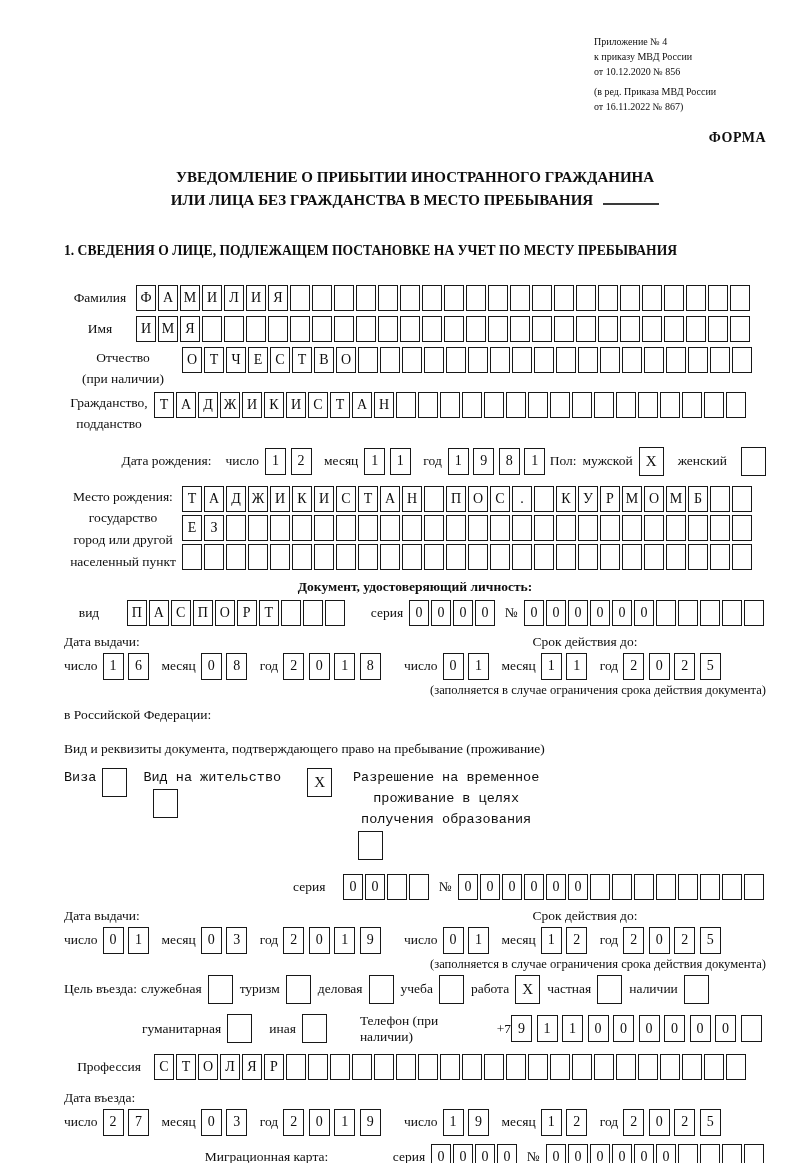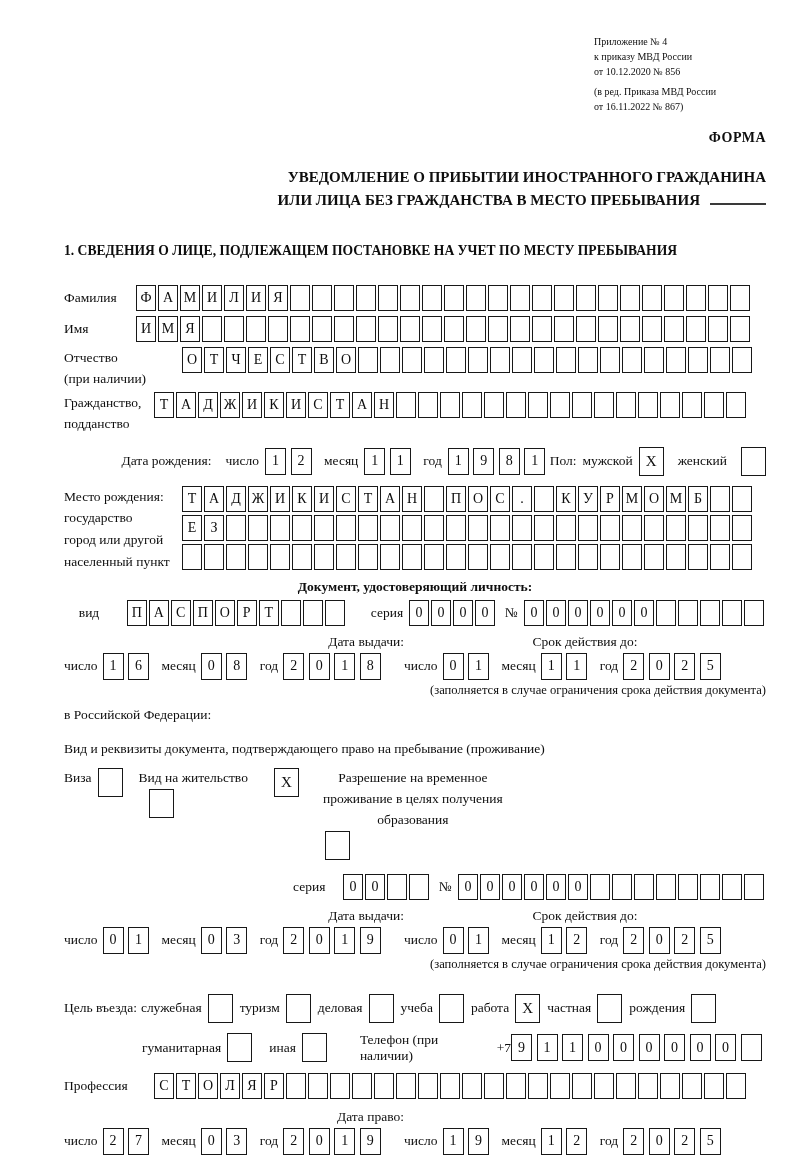--- a/index.html
+++ b/index.html
@@ -6,26 +6,26 @@
   body{width:800px;height:1163px;overflow:hidden;color:#0e0e0e;
        font-family:"Liberation Serif","DejaVu Serif",serif;font-size:13.5px;}
   .page{padding:34px 34px 0 64px;position:relative;}
 
   
   .appendix{margin-left:auto;width:172px;font-size:10px;line-height:1.5;}
   .appendix .para2{margin-top:5px;}
   .forma{ text-align:right;font-weight:bold;font-size:14px;margin-top:16px;letter-spacing:.5px;}
 
   
-  .title{margin-top:20px;text-align:right;font-weight:bold;font-size:15px;line-height:1.55;}
+  .title{margin-top:20px;text-align:center;font-weight:bold;font-size:15px;line-height:1.55;}
   .title .uline{display:inline-block;width:56px;border-bottom:2.5px solid #3a3a3a;height:12px;margin-left:10px;}
   .sec-head{margin-top:30px;font-weight:bold;font-size:13.6px;}
 
   
-  .frow{display:flex;align-items:flex-start;margin-top:5px;}
+  .frow{display:flex;align-items:flex-start;margin-top:5px;text-align:center;}
   .lbl{flex:none;line-height:26px;}
   .lbl.w72{width:72px;} .lbl.w90{width:90px;}
   .stack{flex:none;line-height:1.6;}
   .cells{display:flex;flex-wrap:nowrap;}
   .cbox{box-sizing:border-box;flex:none;width:20px;height:26px;border:1.6px solid #181818;
         margin-right:2px;display:flex;align-items:center;justify-content:center;
         font-size:14px;background:#fff;}
   .dbox{box-sizing:border-box;flex:none;width:21px;height:27px;border:1.6px solid #181818;
         margin-right:4.5px;display:flex;align-items:center;justify-content:center;font-size:14px;background:#fff;}
   .chk{box-sizing:border-box;flex:none;width:25px;height:29px;border:1.6px solid #181818;
@@ -35,40 +35,40 @@
   .inline-row .t{margin-right:6px;}
   .gap8{margin-left:8px;} .gap14{margin-left:14px;} .gap24{margin-left:24px;}
 
   .bp-rows .cells{margin-bottom:3px;}
 
   .center-bold{text-align:center;font-weight:bold;margin-top:6px;}
 
   
   .dates{margin-top:8px;}
   .dates-head{display:flex;}
-  .dates-head .h1{width:340px;text-align:right;}
+  .dates-head .h1{width:340px;text-align:left;}
   .dates-head .h2{flex:1;text-align:center;}
   .dates-row{display:flex;align-items:center;margin-top:3px;}
   .dgrp{display:flex;align-items:center;}
   .dgrp .dl{margin-right:5px;} .dgrp .dl2{margin-left:8px;margin-right:5px;}
   .dhalf-l{width:340px;} .dhalf-r{flex:1;display:flex;}
   .note-r{text-align:right;font-size:12.6px;margin-top:3px;}
 
   .para{margin-top:13px;line-height:1.6;}
 
   
   .opts{display:flex;align-items:flex-start;margin-top:8px;}
   .opt{display:flex;align-items:flex-start;}
-  .opt .otext{line-height:1.55;}
+  .opt .otext{line-height:1.55;font-family:Liberation Mono, monospace;}
   .opt .ctr{text-align:center;}
   .opt .chk{margin-left:10px;margin-top:0;}
   .opt + .opt{margin-left:16px;flex-direction:column;}
   .wrap195{width:196px;}
 
-  .pline{display:flex;align-items:center;flex-wrap:nowrap;margin-top:22px;}
+  .pline{display:flex;align-items:center;flex-wrap:nowrap;margin-top:3px;}
   .pline .pair{display:flex;align-items:center;margin-right:7px;}
   .pline .pair .t{margin-right:6px;}
 </style>
 </head>
 <body>
 
 <div class="page">
 
   <div class="appendix">
     <div>Приложение № 4</div>
@@ -548,21 +548,21 @@
       </span>
     <span class="pair">
         <span class="t">работа</span>
         <span class="chk">X</span>
       </span>
     <span class="pair">
         <span class="t">частная</span>
         <span class="chk"></span>
       </span>
     <span class="pair">
-        <span class="t">рождения</span>
+        <span class="t">наличии</span>
         <span class="chk"></span>
       </span>
   </div>
   <div class="pline" style="margin-left:78px;margin-top:9px;">
     <span class="pair">
         <span class="t">гуманитарная</span>
         <span class="chk"></span>
       </span>
     <span class="pair" style="margin-left:10px;">
         <span class="t">иная</span>
@@ -612,21 +612,21 @@
         <span class="cbox"></span>
         <span class="cbox"></span>
         <span class="cbox"></span>
         <span class="cbox"></span>
         <span class="cbox"></span>
       </span>
   </div>
 
   <div class="dates" style="margin-top:10px;">
     <div class="dates-head">
-      <span class="h1">Дата право:</span>
+      <span class="h1">Дата въезда:</span>
     </div>
     <div class="dates-row">
       <span class="dhalf-l dgrp">
         <span class="dl">число</span>
         <span class="cells">
             <span class="dbox">2</span>
             <span class="dbox">7</span>
           </span>
         <span class="dl2">месяц</span>
         <span class="cells">

